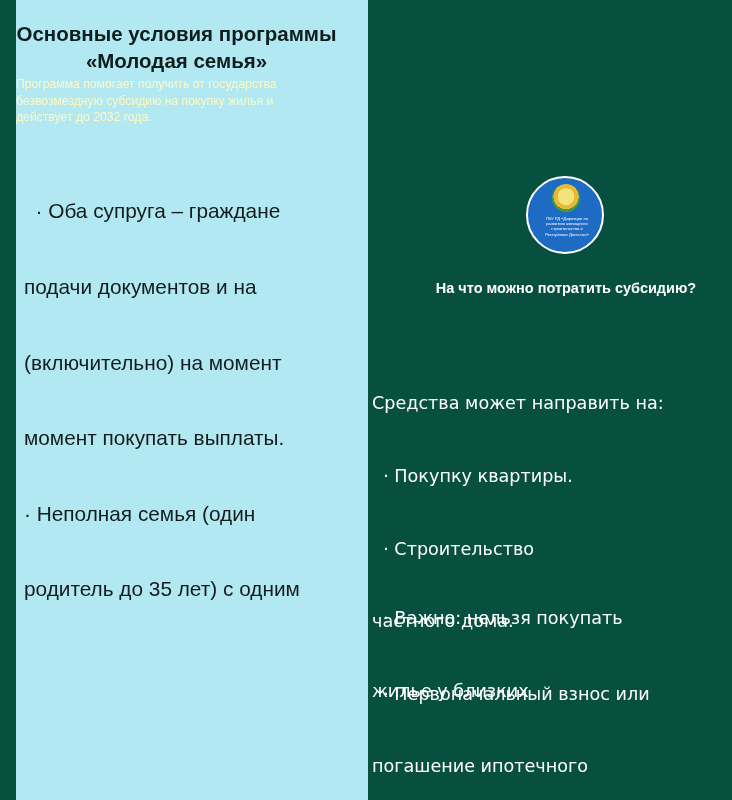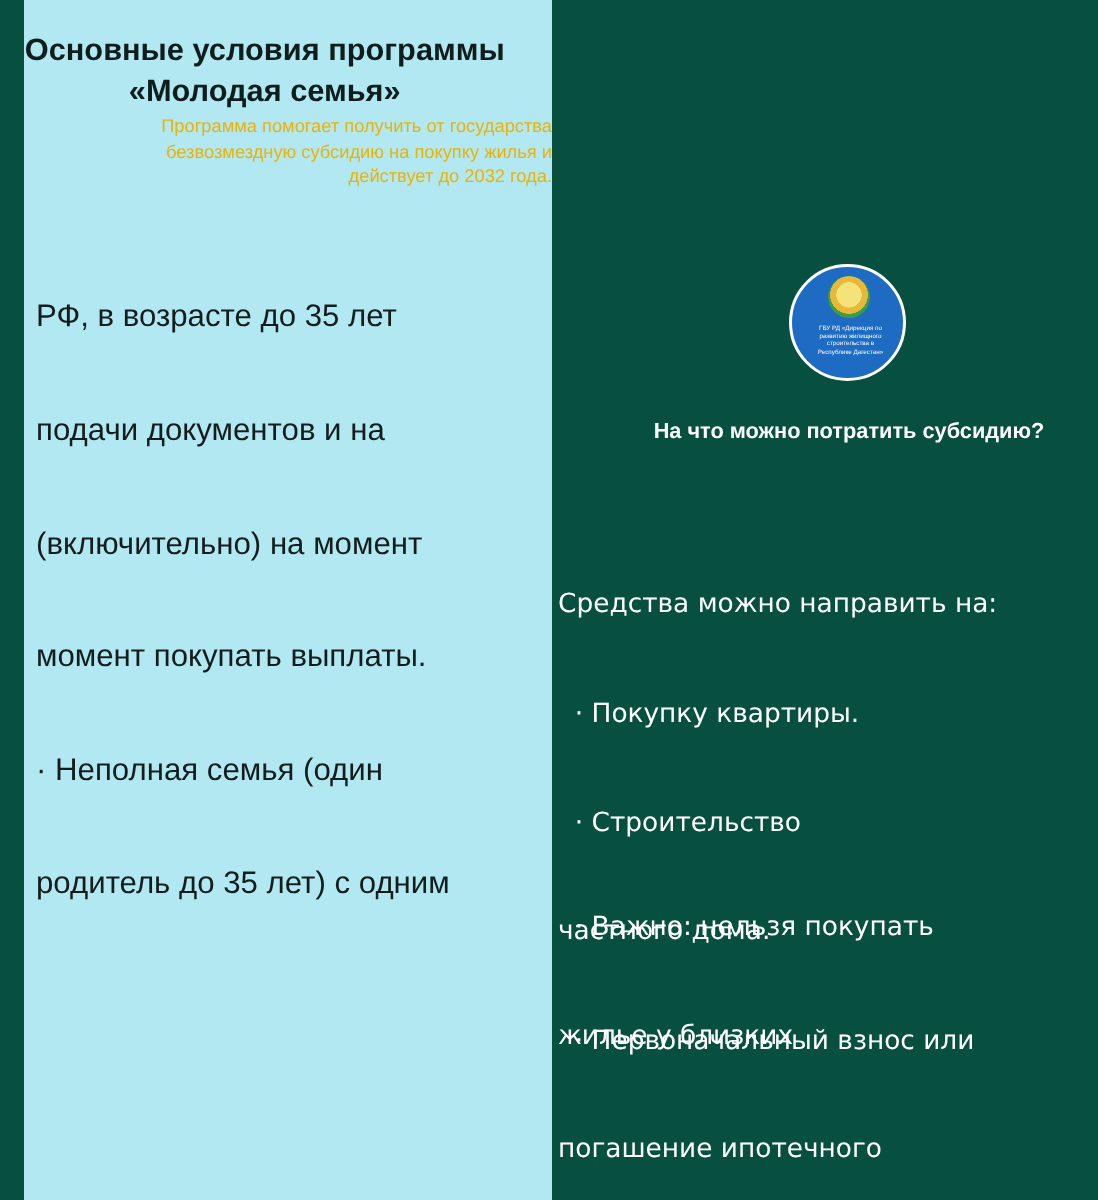--- a/index.html
+++ b/index.html
@@ -1,20 +1,20 @@
 <!DOCTYPE html>
 <html><head>
 <meta charset="utf-8">
 <style>
   html, body { margin:0; padding:0; }
   body { width:732px; height:800px; background:#07503f; position:relative; overflow:hidden; font-family:"Liberation Sans", sans-serif; }
   .left-strip { position:absolute; left:0; top:0; width:16px; height:800px; background:#07503f; }
   .left-panel { position:absolute; left:16px; top:0; width:352px; height:800px; background:#b1e8f1; }
   .title { position:absolute; left:16px; top:20px; width:321px; text-align:center; color:#0f1d1d; font-size:20.5px; font-weight:bold; line-height:27px; }
-  .subtitle { position:absolute; left:16px; top:76px; width:352px; text-align:right; color:#eab308; font-size:12.2px; line-height:16.5px; }
+  .subtitle { position:absolute; left:16px; top:76px; width:352px; text-align:left; color:#fef9c3; font-size:12.2px; line-height:16.5px; }
   .conditions { position:absolute; left:24px; top:148px; width:350px; color:#141d1d; font-size:20.8px; line-height:25.2px; white-space:pre; }
   .right-panel { position:absolute; left:368px; top:0; width:364px; height:800px; background:#07503f; }
   .logo { position:absolute; left:526px; top:176px; width:78px; height:78px; border-radius:50%; background:#1e6bc4; border:2px solid #ffffff; box-sizing:border-box; overflow:hidden; }
   .logo .emblem { position:absolute; left:24px; top:6px; width:28px; height:28px; border-radius:50%; background:radial-gradient(circle at 50% 45%, #f4e27a 0 40%, #e8b838 41% 60%, #3f9b44 61% 75%, #d03a2a 76%); }
   .logo .logo-text { position:absolute; left:6px; top:38px; width:66px; text-align:center; color:#ffffff; font-size:4.2px; line-height:5.2px; }
   .right-heading { position:absolute; left:368px; top:280px; width:364px; text-align:center; color:#ffffff; font-size:14.5px; font-weight:bold;margin-left:16px; }
   .right-body { position:absolute; left:372px; top:343px; width:360px; color:#ffffff; font-family:"DejaVu Sans", sans-serif; font-size:17.6px; line-height:24.2px; white-space:pre; }
   .right-note { position:absolute; left:372px; top:558px; width:360px; color:#ffffff; font-family:"DejaVu Sans", sans-serif; font-size:17.6px; line-height:24.2px; white-space:pre; }
 </style>
 </head>
@@ -28,21 +28,21 @@
   <div>«Молодая семья»</div>
 </div>
 
 <div class="subtitle">
   <div>Программа помогает получить от государства</div>
   <div>безвозмездную субсидию на покупку жилья и</div>
   <div>действует до 2032 года.</div>
 </div>
 
 <div class="conditions">
-  <div>РФ, в возрасте до 35 лет</div>
+  <div>  · Оба супруга – граждане</div>
   <div>подачи документов и на</div>
   <div>(включительно) на момент</div>
   <div>момент покупать выплаты.</div>
   <div>· Неполная семья (один</div>
   <div>родитель до 35 лет) с одним</div>
   
   
   
   
   
@@ -65,21 +65,21 @@
     <div>ГБУ РД «Дирекция по</div>
     <div>развитию жилищного</div>
     <div>строительства в</div>
     <div>Республике Дагестан»</div>
   </div>
 </div>
 
 <div class="right-heading">На что можно потратить субсидию?</div>
 
 <div class="right-body">
-  <div>Средства можно направить на:</div>
+  <div>Средства может направить на:</div>
   <div>  · Покупку квартиры.</div>
   <div>  · Строительство</div>
   <div>частного дома.</div>
   <div>  · Первоначальный взнос или</div>
   <div>погашение ипотечного</div>
   
 </div>
 
 <div class="right-note">
   <div>  · Важно: нельзя покупать</div>

